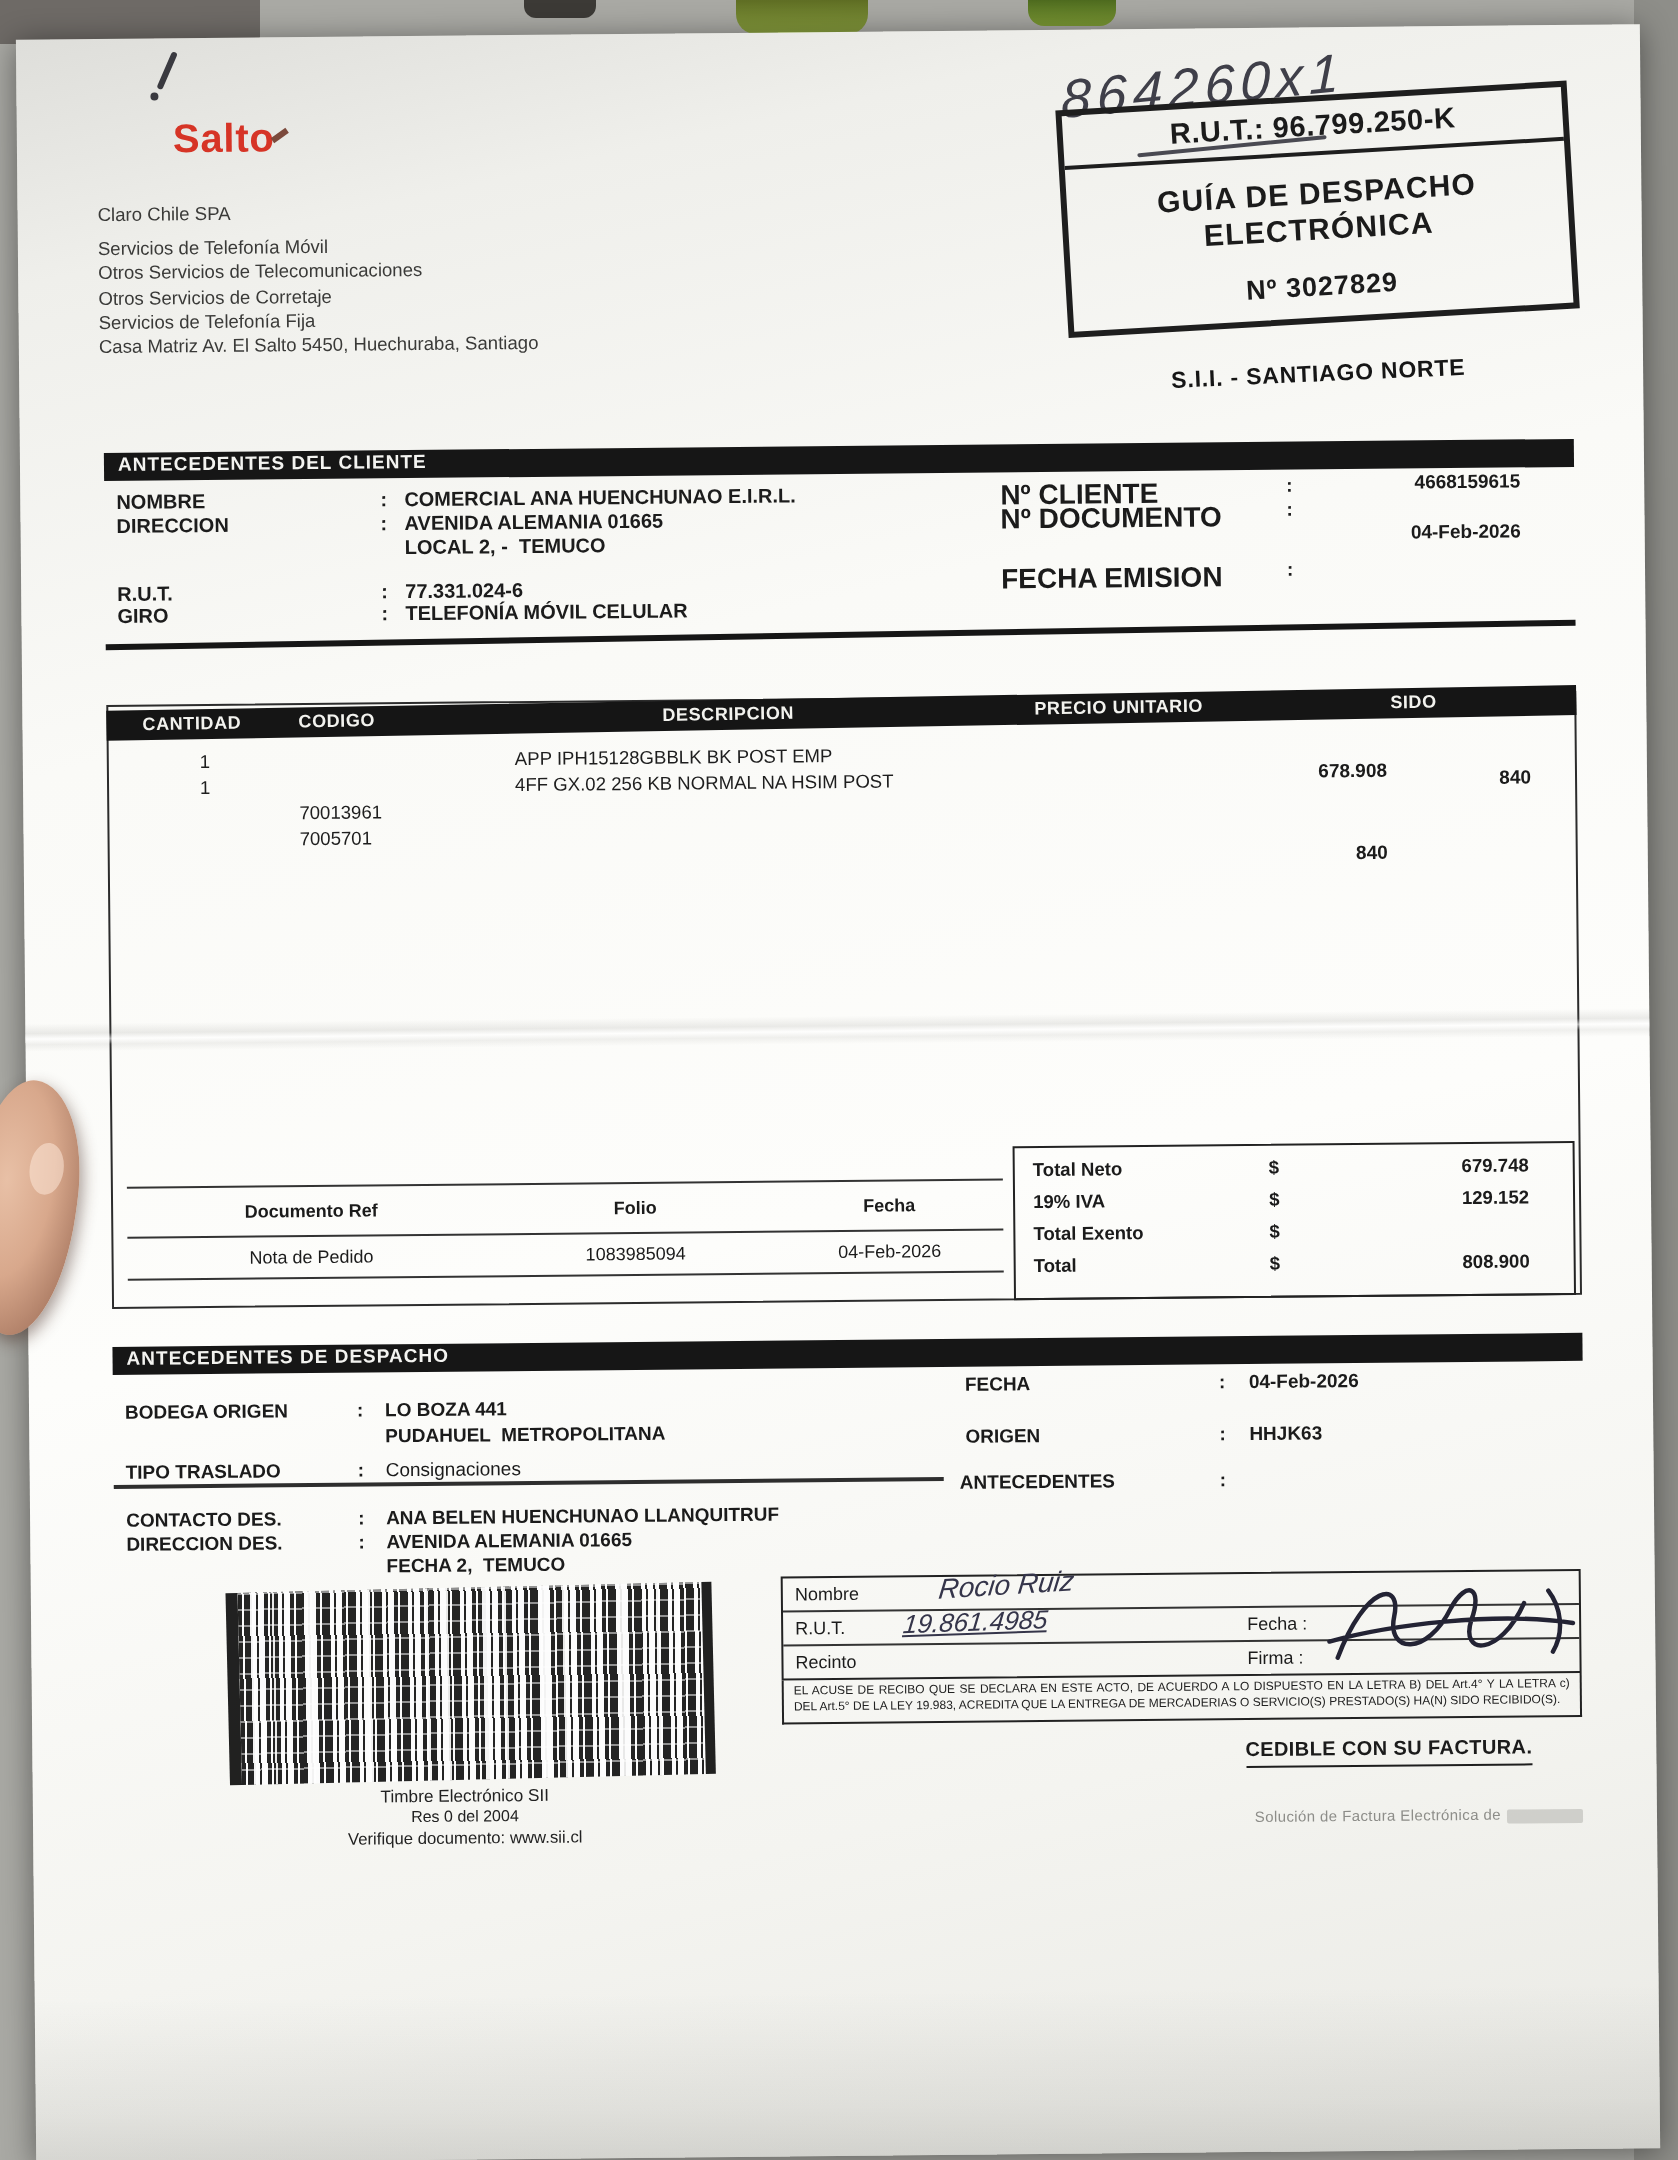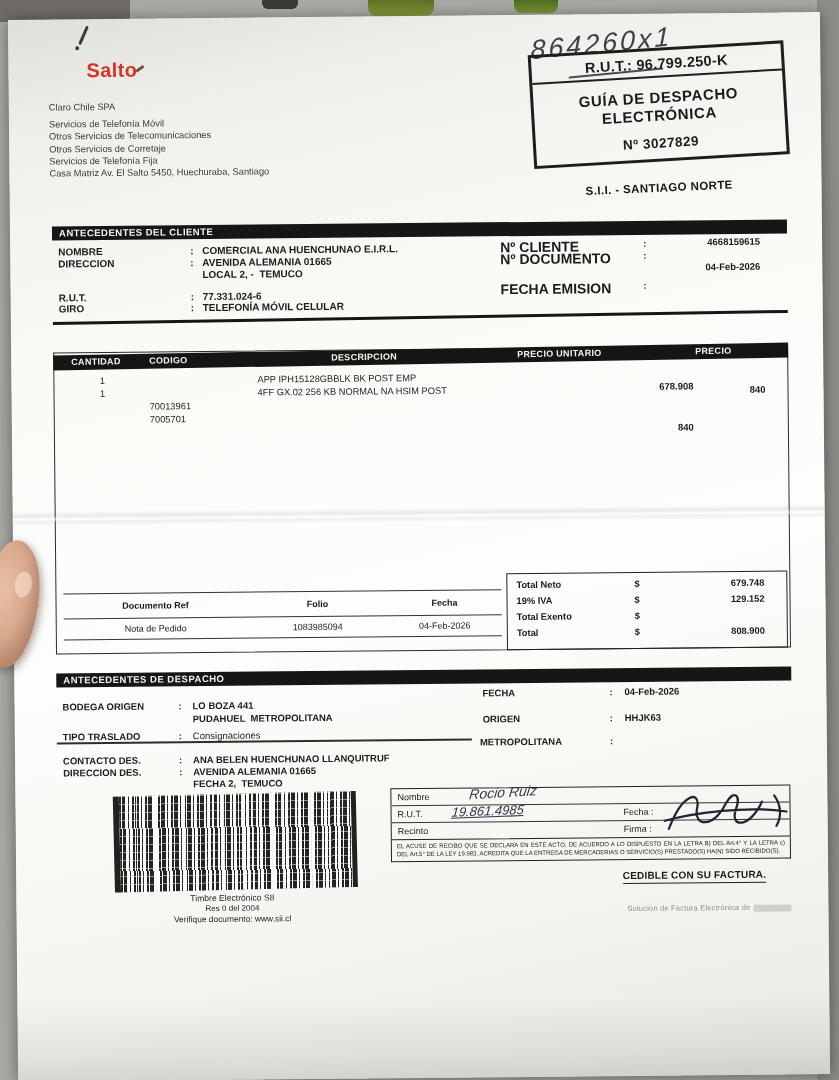--- a/index.html
+++ b/index.html
@@ -166,21 +166,21 @@
     <div class="monto-float">
       <div>678.908</div>
       <div>840</div>
     </div>
     <div class="items-box"></div>
     <div class="items-bar">
       <span style="left:18px;">CANTIDAD</span>
       <span style="left:96px;">CODIGO</span>
       <span style="left:278px;">DESCRIPCION</span>
       <span style="left:464px;">PRECIO UNITARIO</span>
-      <span style="left:642px;">PRECIO</span>
+      <span style="left:642px;">SIDO</span>
     </div>
     <div class="precio-float">
       <div>678.908</div>
       <div>840</div>
     </div>
     <div class="item-row" style="top:357px;">
       <span class="it-cant">1</span>
       <span class="it-cod">70013961</span>
       <span class="it-desc">APP IPH15128GBBLK BK POST EMP</span>
     </div>
@@ -233,21 +233,21 @@
     <div class="dp-line"></div>
     <div class="dp-row" style="top:736px;"><span class="lbl">CONTACTO DES.</span><span class="col">:</span><span>ANA BELEN HUENCHUNAO LLANQUITRUF</span></div>
     <div class="dp-row" style="top:748px;"><span class="lbl">DIRECCION DES.</span><span class="col">:</span><span>AVENIDA ALEMANIA 01665</span></div>
     <div class="dp-row cont" style="top:760px;"><span>FECHA 2,  TEMUCO</span></div>
     <div class="dp-rlbl" style="top:672px;">FECHA</div>
     <div class="dp-rcol" style="top:672px;">:</div>
     <div class="dp-rval" style="top:672px;">04-Feb-2026</div>
     <div class="dp-rlbl" style="top:698px;">ORIGEN</div>
     <div class="dp-rcol" style="top:698px;">:</div>
     <div class="dp-rval" style="top:698px;">HHJK63</div>
-    <div class="dp-rlbl" style="left:465px;top:721px;">METROPOLITANA</div>
+    <div class="dp-rlbl" style="left:465px;top:721px;">ANTECEDENTES</div>
     <div class="dp-rcol" style="top:721px;">:</div>
 
     <div class="timbre">
       <div class="barcode"></div>
       <div class="t-cap1">Timbre Electrónico SII</div>
       <div class="t-cap2">Res  0 del 2004</div>
       <div class="t-cap3">Verifique documento: www.sii.cl</div>
     </div>
 
     <div class="recv">

